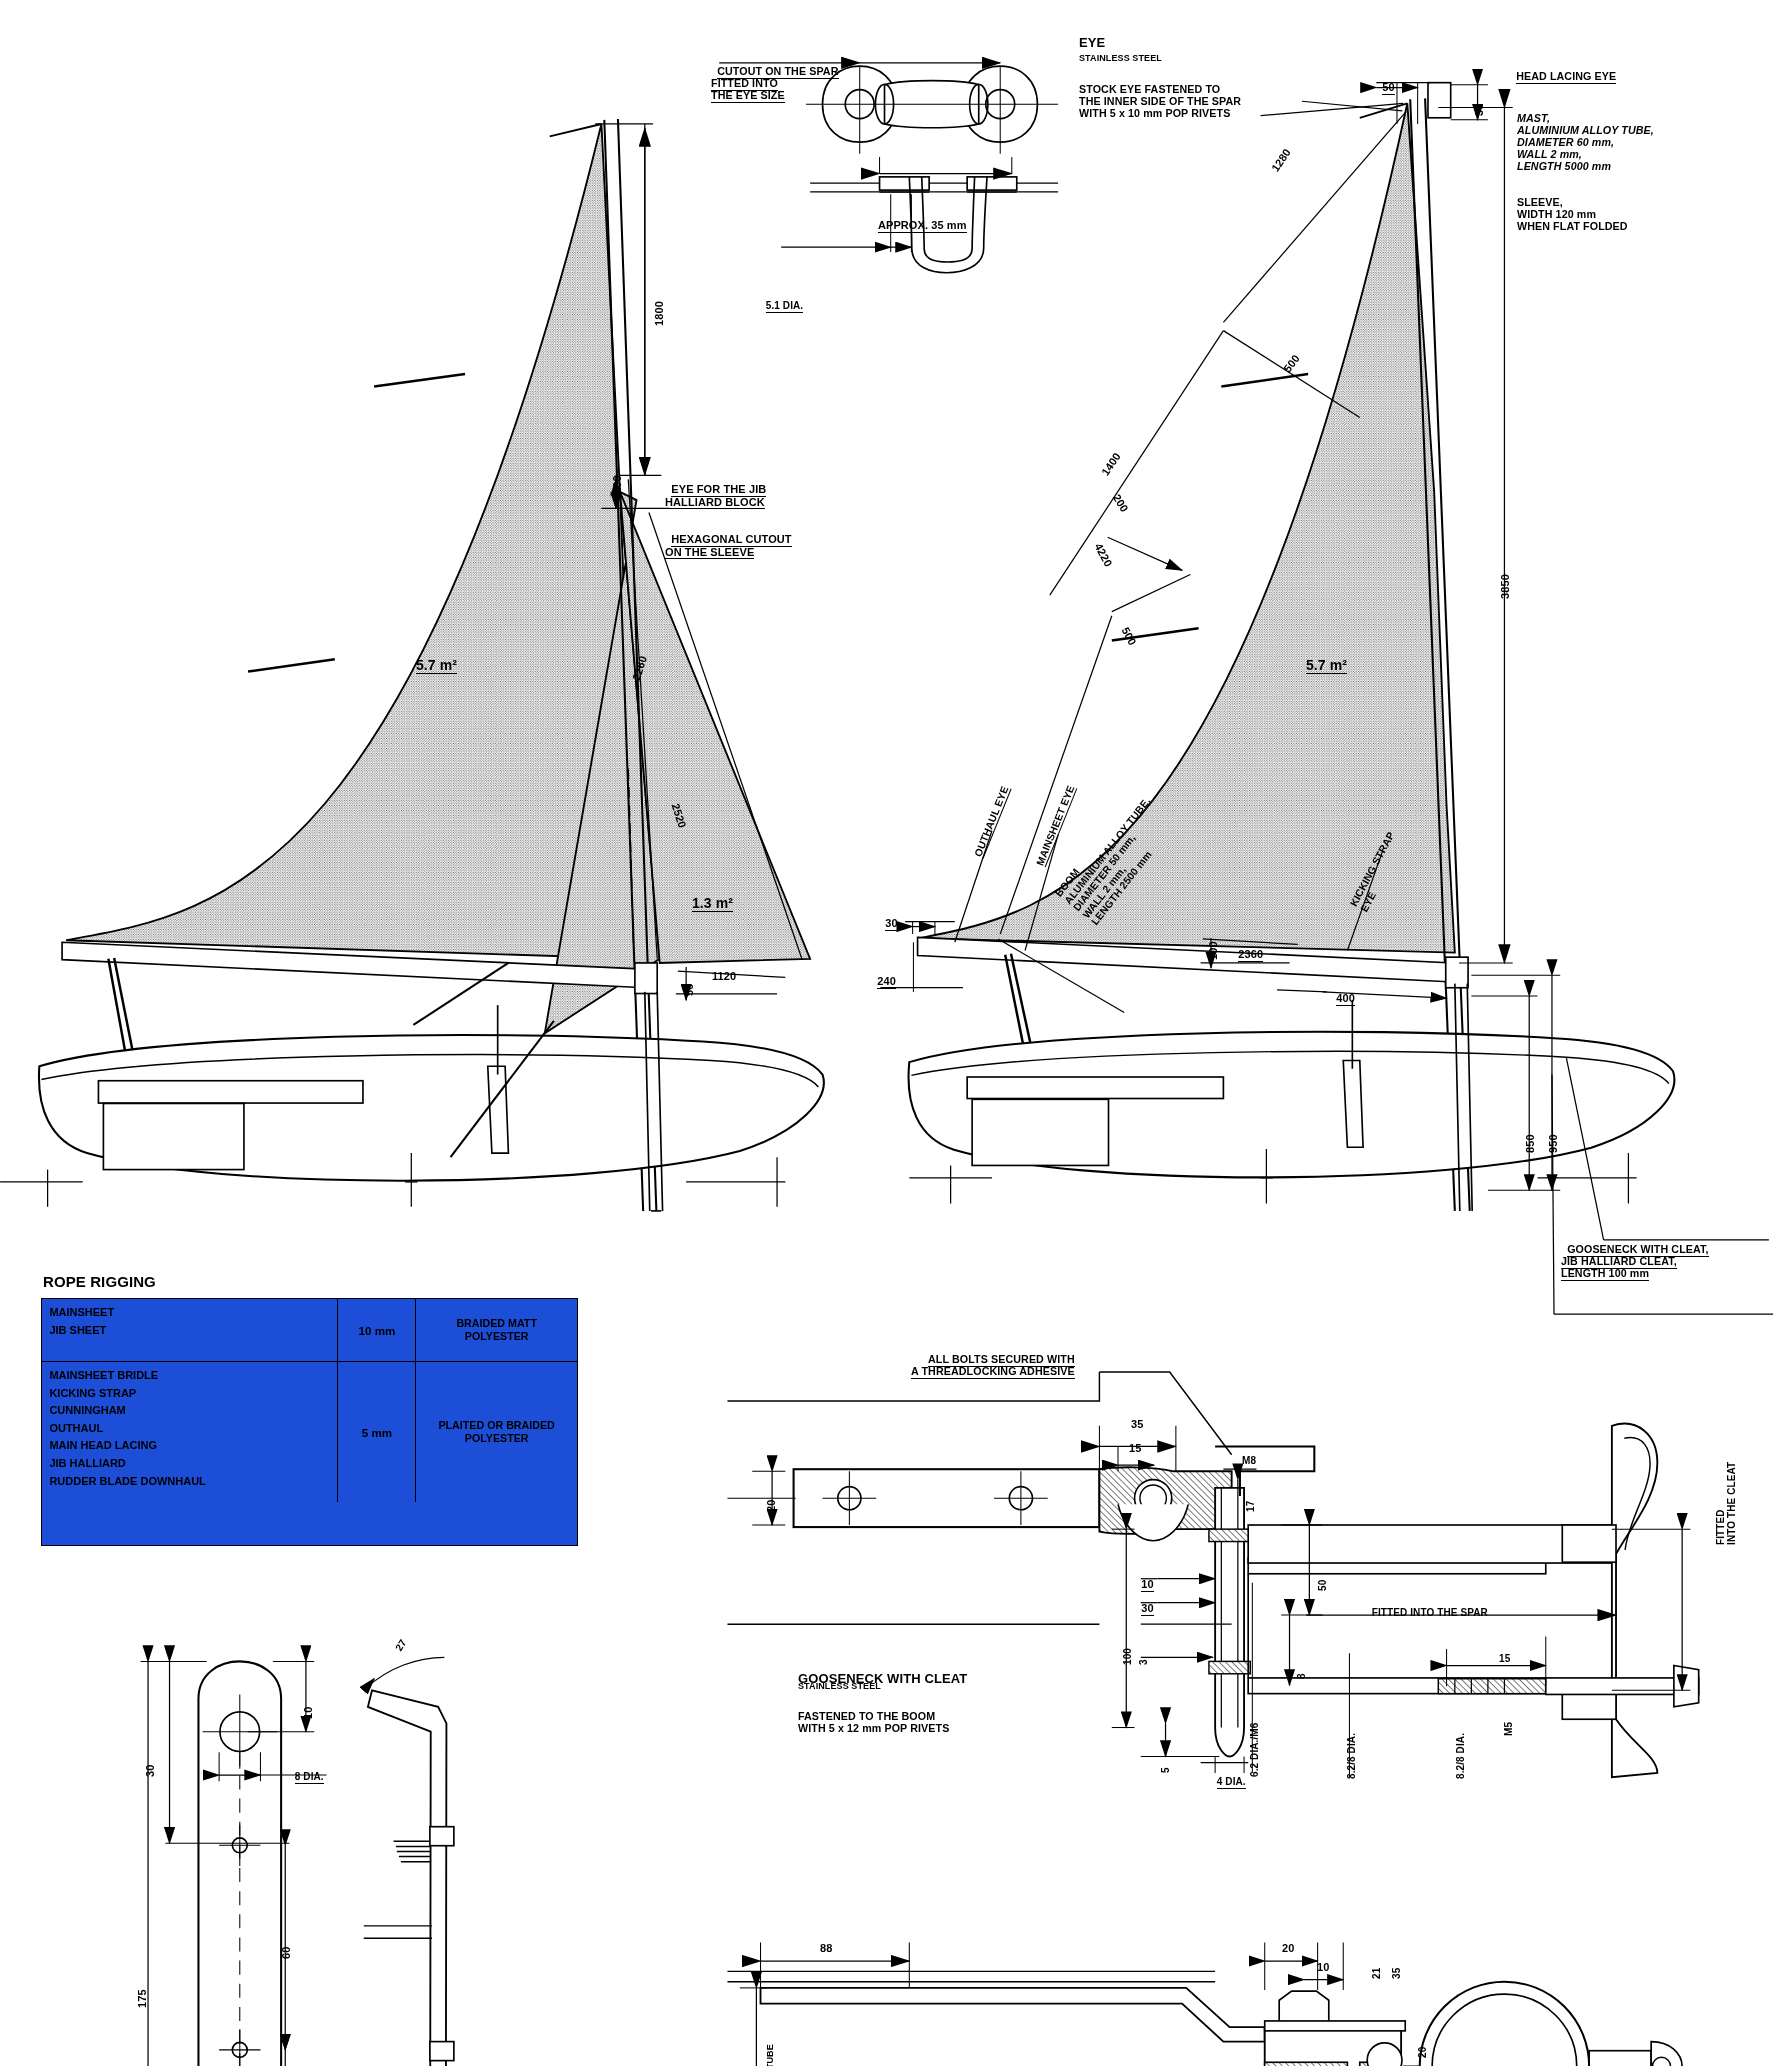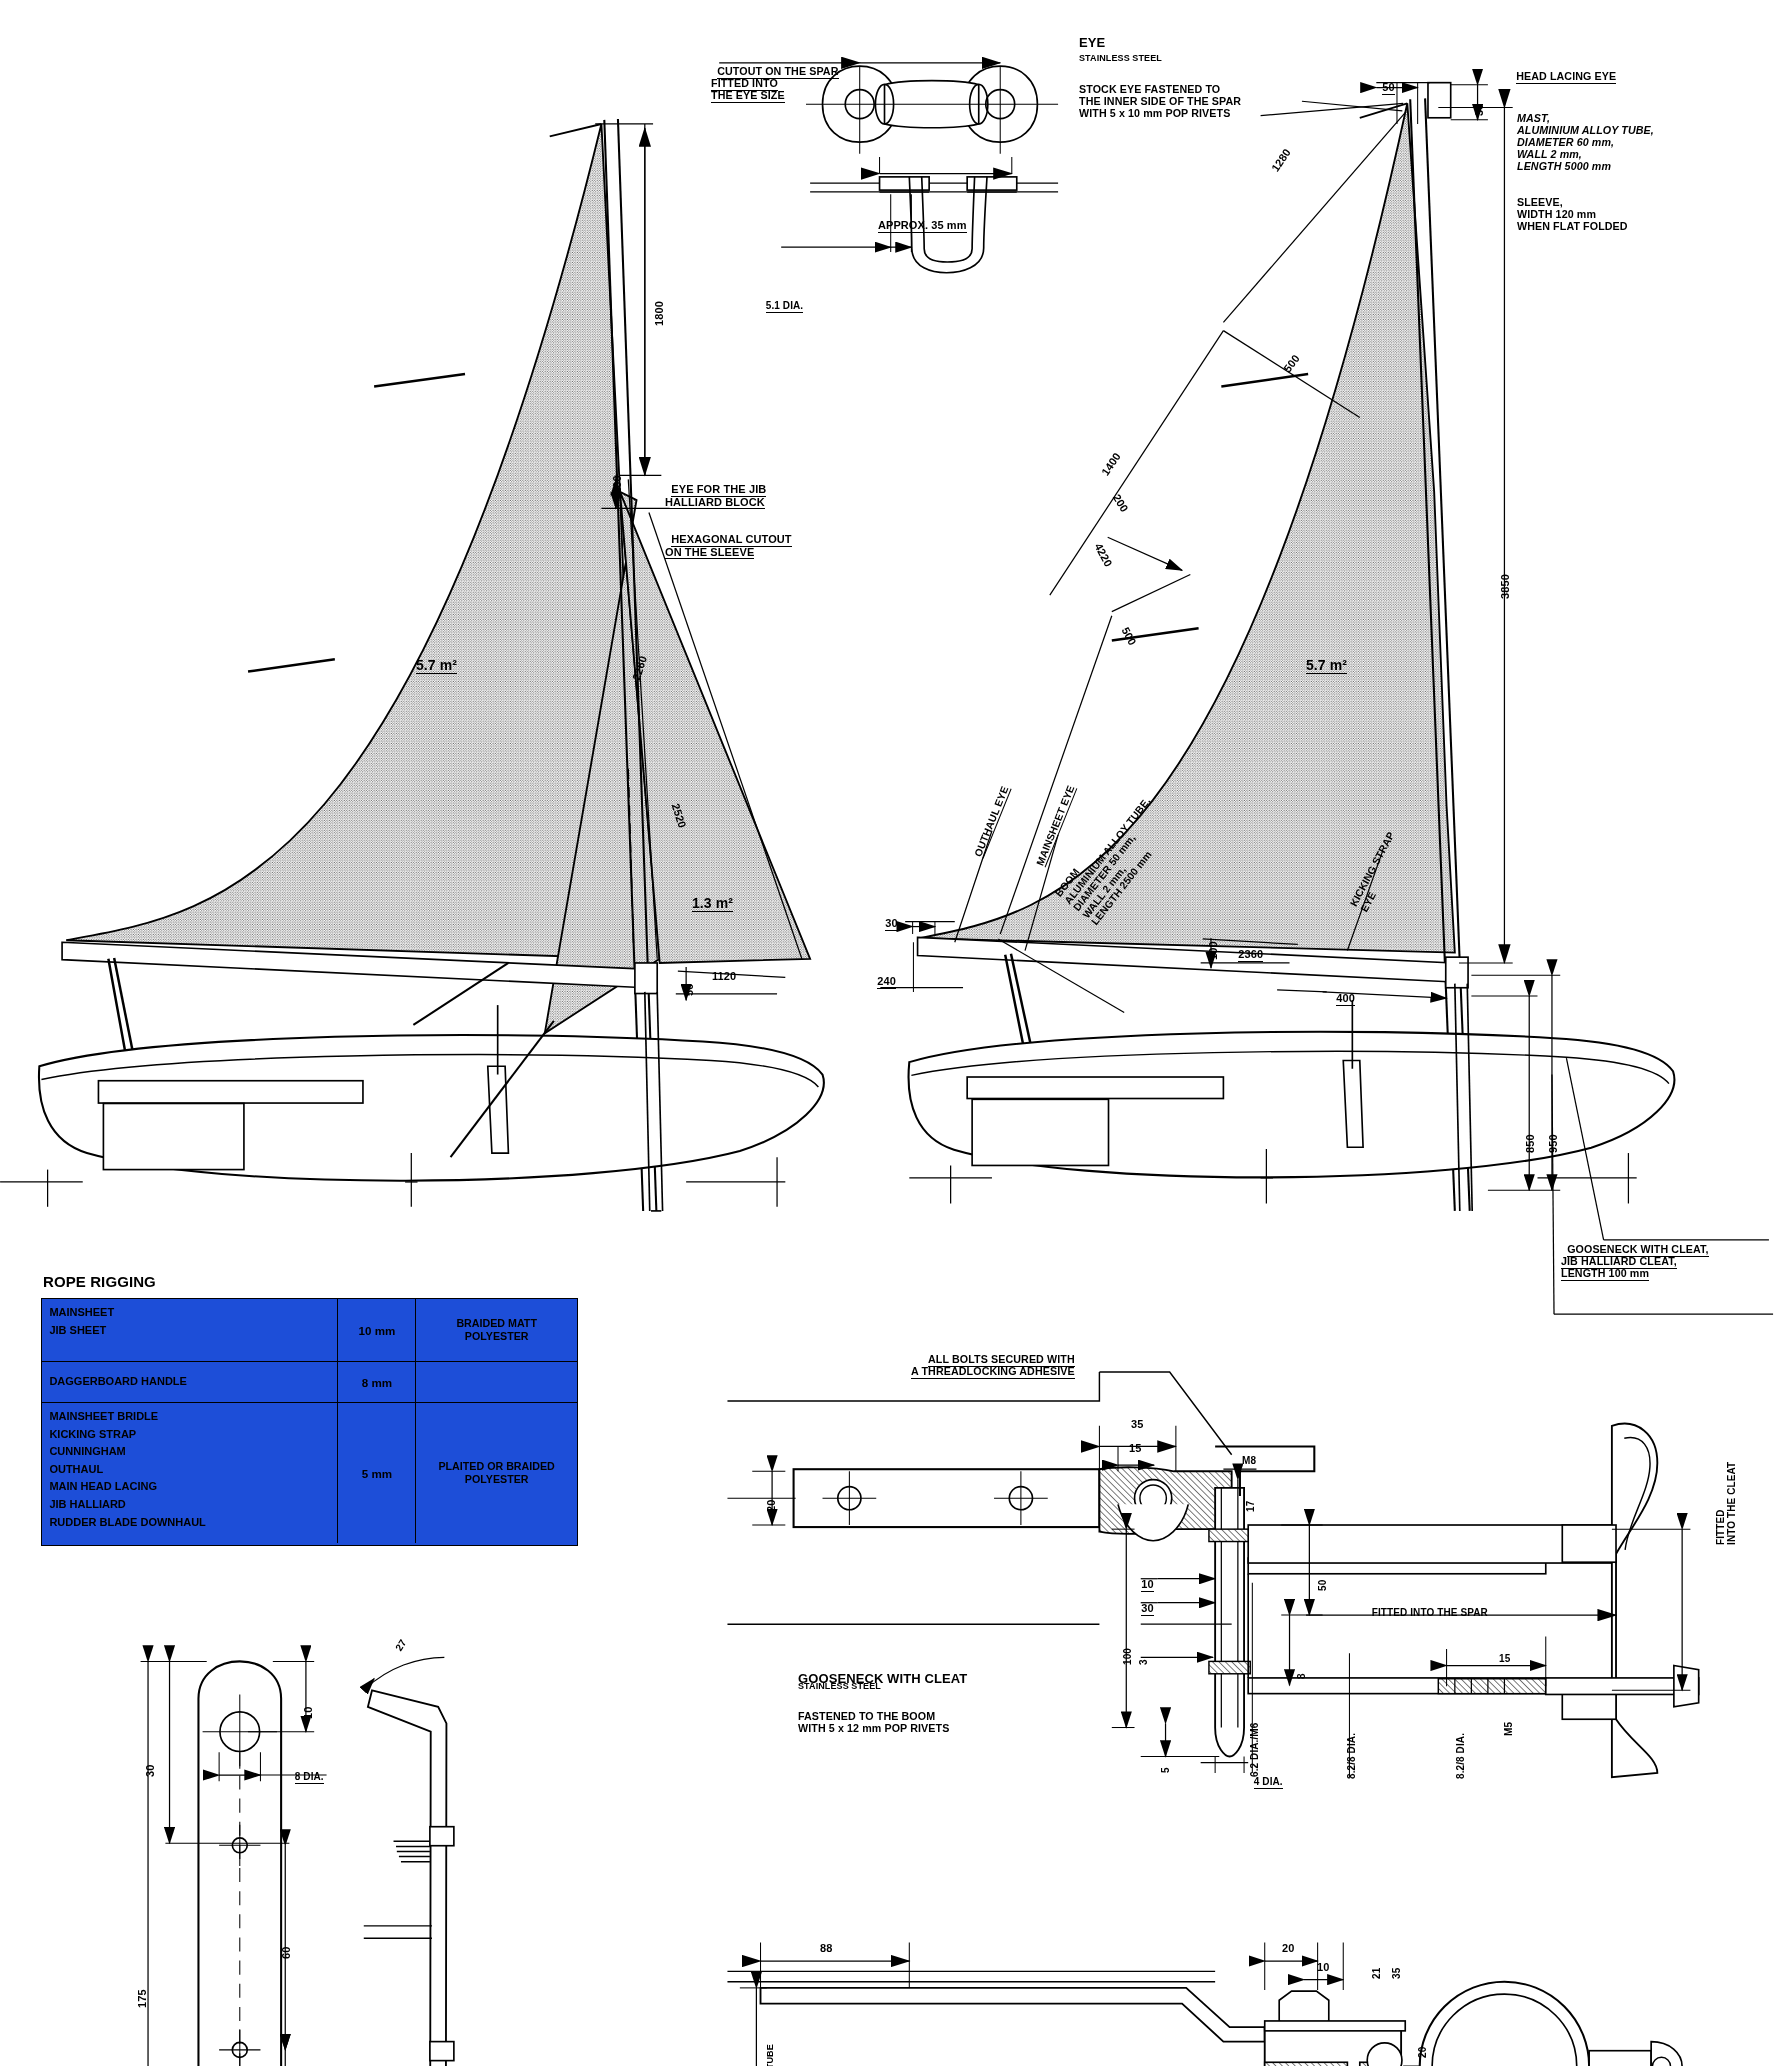--- a/index.html
+++ b/index.html
@@ -587,29 +587,20 @@
     </div>
     <div class="c2" style="width:78px;">
       <span class="val">10 mm</span>
     </div>
     <div class="c3" style="width:161px;">
       <span class="mat" style="white-space:pre-line;">BRAIDED MATT
 POLYESTER</span>
     </div>
   </div>
 
-  <div class="row hr" style="height:41px;">
-    <div class="c1" style="width:297px;display:flex;align-items:center;">
-      <div class="item">DAGGERBOARD HANDLE</div>
-    </div>
-    <div class="c2" style="width:78px;">
-      <span class="val">8 mm</span>
-    </div>
-    <div class="c3" style="width:161px;"></div>
-  </div>
 
   <div class="row" style="height:140px;">
     <div class="c1" style="width:297px;">
       <div class="item">MAINSHEET BRIDLE</div>
       <div class="item">KICKING STRAP</div>
       <div class="item">CUNNINGHAM</div>
       <div class="item">OUTHAUL</div>
       <div class="item">MAIN HEAD LACING</div>
       <div class="item">JIB HALLIARD</div>
       <div class="item">RUDDER BLADE DOWNHAUL</div>
@@ -636,21 +627,21 @@
 
 <div class="t dim" style="left:1135px;top:1566px;">
   <span class="ul">10</span>
 </div>
 <div class="t dim" style="left:1135px;top:1590px;">
   <span class="ul">30</span>
 </div>
 <div class="t dim-s rot90n" style="left:1122px;top:1665px;">100</div>
 <div class="t dim-s rot90n" style="left:1138px;top:1665px;">3</div>
 <div class="t dim-s rot90n" style="left:1160px;top:1773px;">5</div>
-<div class="t dim-s" style="left:1211px;top:1765px;margin-left:37px;">
+<div class="t dim-s" style="left:1211px;top:1765px;">
   <span class="ul">4 DIA.</span>
 </div>
 <div class="t dim-s rot90n" style="left:1249px;top:1777px;">6.2 DIA./M6</div>
 <div class="t dim-s rot90n" style="left:1346px;top:1779px;">8.2/8 DIA.</div>
 <div class="t dim-s rot90n" style="left:1317px;top:1591px;">50</div>
 <div class="t dim-s rot90n" style="left:1296px;top:1679px;">8</div>
 <div class="t dim-s" style="left:1366px;top:1596px;">
   <span>FITTED INTO THE SPAR</span>
 </div>
 <div class="t dim-s" style="left:1499px;top:1653px;">15</div>

